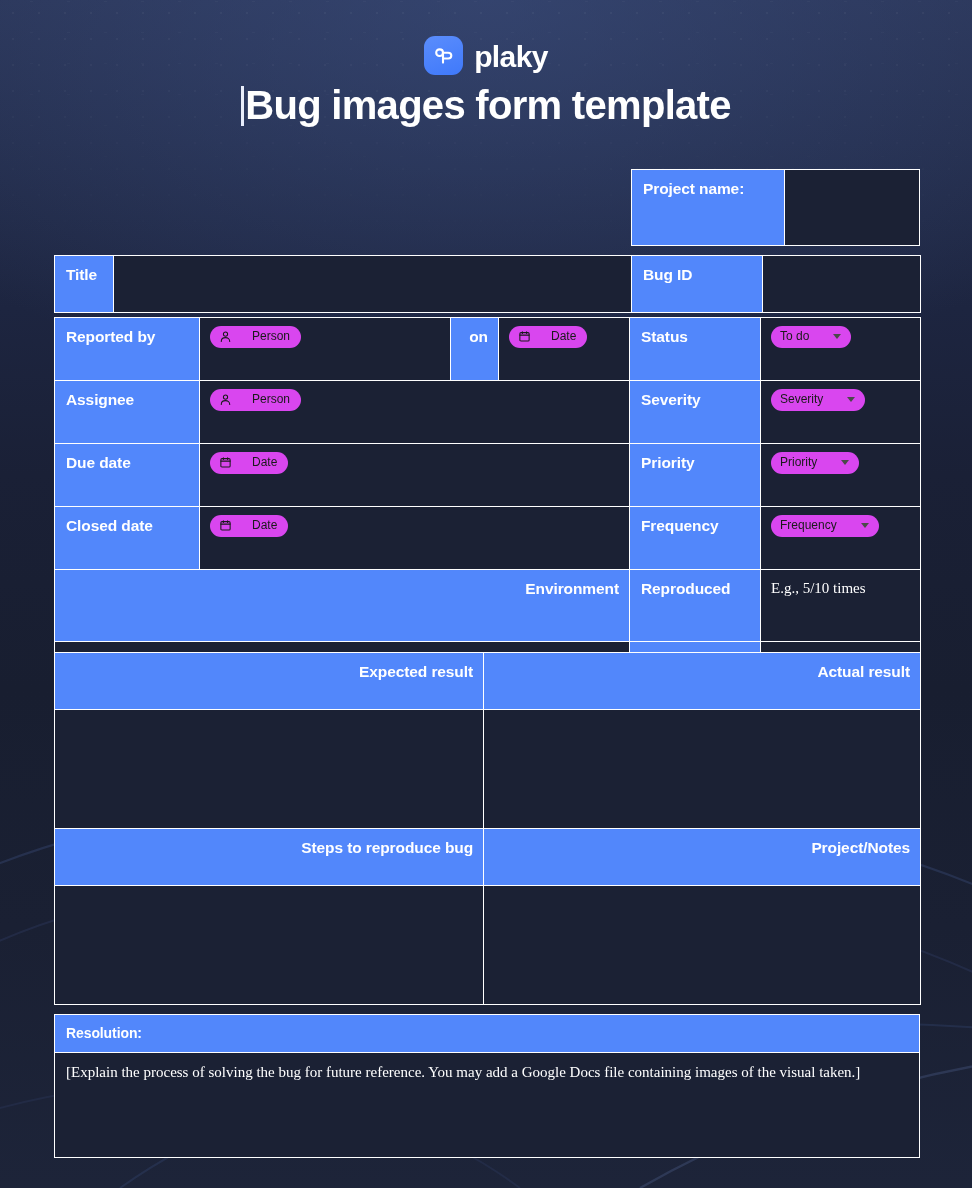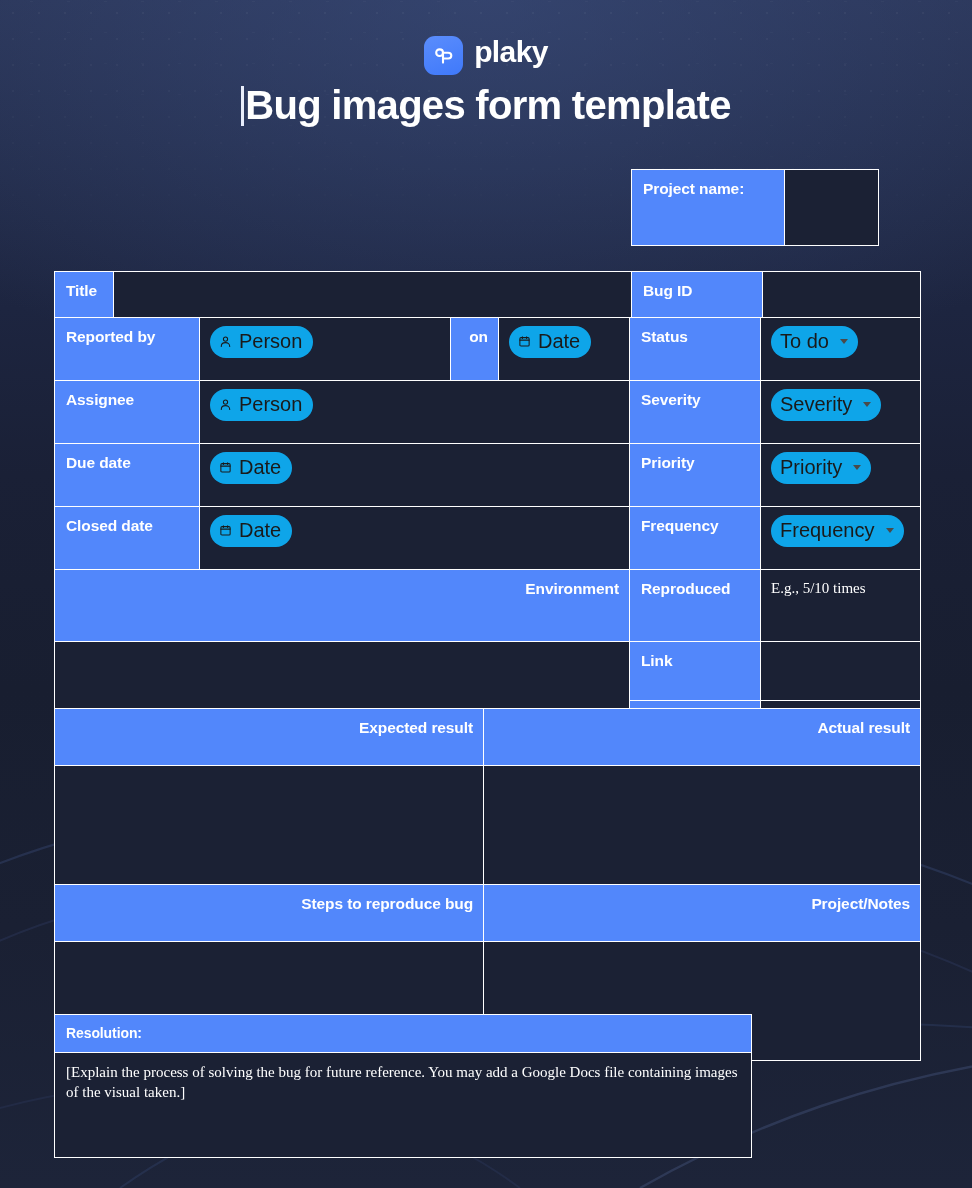--- a/index.html
+++ b/index.html
@@ -44,21 +44,21 @@
     left: 0; top: 0;
     width: 972px; height: 1188px;
     pointer-events: none;
   }
 
   
   .brand {
     position: absolute;
     left: 0; right: 0; top: 36px;
     display: flex;
-    align-items: flex-start;
+    align-items: center;
     justify-content: center;
     gap: 11px;
   }
   .brand-mark {
     width: 39px; height: 39px;
     border-radius: 11px;
     background: linear-gradient(160deg, #5b8dfc 0%, #3f79fb 100%);
     display: flex; align-items: center; justify-content: center;
     flex: none;
   }
@@ -122,52 +122,52 @@
     color: #ffffff;
     line-height: 1.35;
     font-weight: 400;
     font-family: Liberation Serif, serif;
   }
 
   
   .chip {
     display: inline-flex;
     align-items: center;
-    gap: 7px;
-    background: #0ea5e9;
+    gap: 20px;
+    background: #d946ef;
     color: #1a1a1a;
     border-radius: 999px;
     padding: 3px 11px 4px 9px;
-    font-size: 20px;
+    font-size: 12px;
     line-height: 1.25;
     font-weight: 400;
     white-space: nowrap;
     vertical-align: middle;
   }
   .chip svg { display: block; }
   .chip .caret-dn {
     width: 0; height: 0;
     border-left: 4px solid transparent;
     border-right: 4px solid transparent;
     border-top: 5px solid #4a4a4a;
     margin-left: 4px;
     margin-right: -1px;
   }
 
   
-  #project-table { left: 631px; top: 169px; width: 248px; }
+  #project-table { left: 631px; top: 169px; width: 289px; }
   #project-table td.k { width: 131px; height: 57px; }
 
-  #title-table { left: 54px; top: 271px; width: 866px; padding-left: 43px; }
+  #title-table { left: 54px; top: 255px; width: 866px; padding-left: 43px; }
 
   #info-table { left: 54px; top: 317px; width: 866px; padding-left: 22px; }
 
-  #results-table { left: 54px; top: 708px; width: 866px; padding-left: 8px; }
-
-  #resolution-table { left: 54px; top: 1014px; width: 698px; }
+  #results-table { left: 54px; top: 652px; width: 866px; padding-left: 8px; }
+
+  #resolution-table { left: 54px; top: 1014px; width: 866px; }
 
   .footer {
     position: absolute;
     right: 52px;
     top: 1154px;
     font-size: 15px;
     font-weight: 700;
     color: #ffffff;
     letter-spacing: -0.1px;
   }

